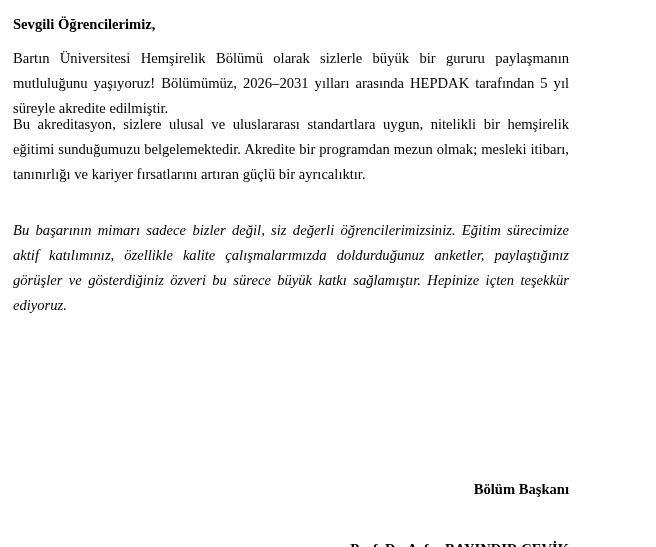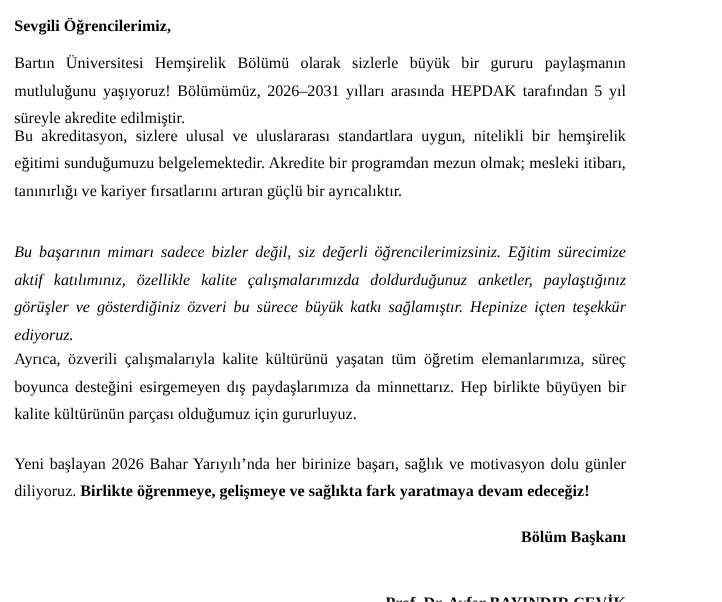--- a/index.html
+++ b/index.html
@@ -62,22 +62,17 @@
 
 <div class="page">
   <p class="greeting">Sevgili Öğrencilerimiz,</p>
 
   <p class="para" id="p1">Bartın Üniversitesi Hemşirelik Bölümü olarak sizlerle büyük bir gururu paylaşmanın mutluluğunu yaşıyoruz! Bölümümüz, 2026–2031 yılları arasında HEPDAK tarafından 5 yıl süreyle akredite edilmiştir.</p>
 
   <p class="para" id="p2">Bu akreditasyon, sizlere ulusal ve uluslararası standartlara uygun, nitelikli bir hemşirelik eğitimi sunduğumuzu belgelemektedir. Akredite bir programdan mezun olmak; mesleki itibarı, tanınırlığı ve kariyer fırsatlarını artıran güçlü bir ayrıcalıktır.</p>
 
   <p class="para" id="p3">Bu başarının mimarı sadece bizler değil, siz değerli öğrencilerimizsiniz. Eğitim sürecimize aktif katılımınız, özellikle kalite çalışmalarımızda doldurduğunuz anketler, paylaştığınız görüşler ve gösterdiğiniz özveri bu sürece büyük katkı sağlamıştır. Hepinize içten teşekkür ediyoruz.</p>
 
-  <p class="para" id="p4">Ayrıca, özverili çalışmalarıyla kalite kültürünü yaşatan tüm öğretim elemanlarımıza, süreç boyunca desteğini esirgemeyen dış paydaşlarımıza da minnettarız. Hep birlikte büyüyen bir kalite kültürünün parçası olduğumuz için gururluyuz.</p>
 
-  <p class="para" id="p5">
-    <span>Yeni başlayan 2026 Bahar Yarıyılı’nda her birinize başarı, sağlık ve motivasyon dolu günler diliyoruz.</span>
-    <span class="bold">Birlikte öğrenmeye, gelişmeye ve sağlıkta fark yaratmaya devam edeceğiz!</span>
-  </p>
 
   <p class="sign" id="sign-title">Bölüm Başkanı</p>
   <p class="sign" id="sign-name">Prof. Dr. Ayfer BAYINDIR ÇEVİK</p>
 </div>
 
 </body></html>

